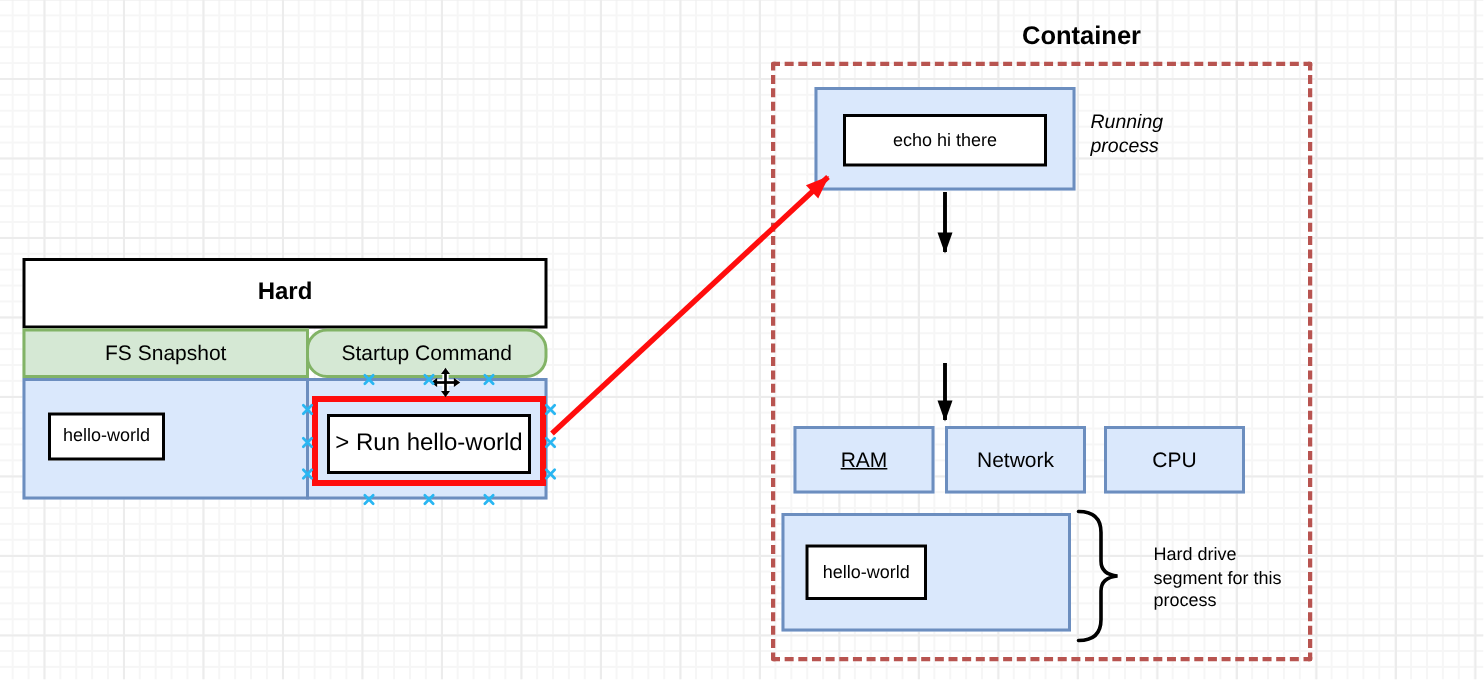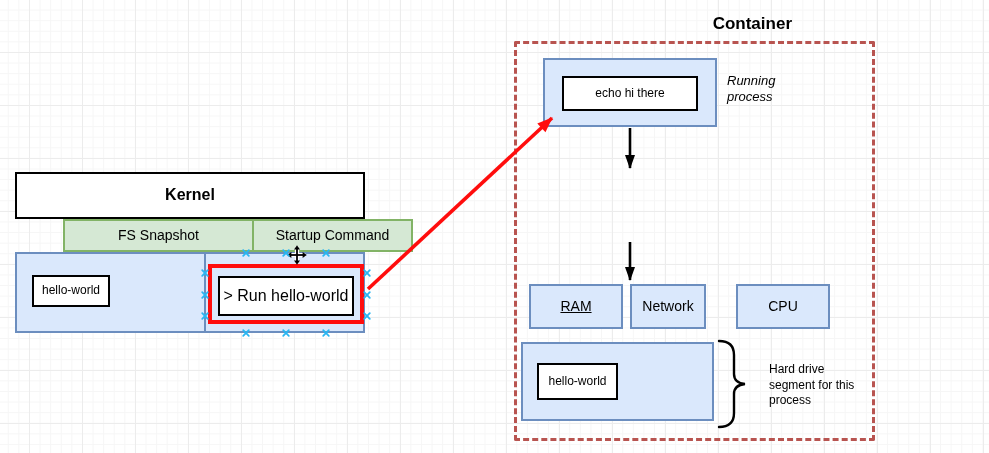--- a/index.html
+++ b/index.html
@@ -28,57 +28,57 @@
     position: absolute;
     display: flex;
     align-items: center;
     justify-content: center;
     text-align: center;
     line-height: 1.15;
   }
 
   .white-box  { background: #ffffff; border: 2px solid #000000; }
   .blue-box   { background: #dae8fc; border: 2px solid #6c8ebf; }
-  .green-box  { background: #d5e8d4; border: 2px solid #82b366; margin-left: 48px; }
+  .green-box  { background: #d5e8d4; border: 2px solid #82b366; }
 
   .z1 { z-index: 1; } .z2 { z-index: 2; } .z3 { z-index: 3; }
   .z4 { z-index: 4; } .z5 { z-index: 5; }
 
   
   .image-title   { left: 15px;  top: 172px; width: 350px; height: 47px; font-weight: bold; font-size: 16px; }
   .fs-header     { left: 15px;  top: 219px; width: 191px; height: 33px; font-size: 14px; }
-  .sc-header     { left: 204px; top: 219px; width: 161px; height: 33px; font-size: 14px; }
+  .sc-header     { left: 204px; top: 219px; width: 161px; height: 33px; font-size: 14px; border-radius: 14px; }
   .fs-cell       { left: 15px;  top: 252px; width: 191px; height: 81px; }
   .sc-cell       { left: 204px; top: 252px; width: 161px; height: 81px; }
   .hello-box     { left: 32px;  top: 275px; width: 78px;  height: 32px; font-size: 12px; }
   .run-box       { left: 218px; top: 276px; width: 136px; height: 40px; font-size: 16px; }
 
   .selection-rect {
     left: 208px; top: 264px; width: 156px; height: 60px;
     border: 4px solid #ff0d0d; background: transparent;
   }
 
   
   .container-boundary {
     left: 514px; top: 41px; width: 361px; height: 400px;
     border: 3px dashed #b85450; border-radius: 2px; background: transparent;
   }
   .container-title {
-    left: 582px; top: 14px; width: 210px;
-    text-align: right; font-weight: bold; font-size: 17px;
+    left: 616px; top: 14px; width: 210px;
+    text-align: center; font-weight: bold; font-size: 17px;
   }
   .rp-blue   { left: 543px; top: 58px;  width: 174px; height: 69px; }
   .echo-box  { left: 562px; top: 76px;  width: 136px; height: 35px; font-size: 12px; border-width: 2.5px; }
   .rp-label  {
     left: 727px; top: 73px; width: 64px;
     font-style: italic; font-size: 13px; line-height: 16px; text-align: left;
   }
   .kernel-box { left: 560px; top: 172px; width: 416px; height: 68px; font-size: 16px; }
   .ram-box     { left: 529px; top: 284px; width: 94px; height: 45px; font-size: 14px; text-decoration: underline; }
-  .network-box { left: 630px; top: 284px; width: 76px; height: 45px; font-size: 14px; text-align: center; }
+  .network-box { left: 630px; top: 284px; width: 94px; height: 45px; font-size: 14px; text-align: center; }
   .cpu-box     { left: 736px; top: 284px; width: 94px; height: 45px; font-size: 14px; }
   .hd-blue     { left: 521px; top: 342px; width: 193px; height: 79px; }
   .hd-hello    { left: 537px; top: 363px; width: 81px;  height: 37px; font-size: 12px; }
   .hd-label    {
     left: 749px; top: 362px; width: 95px;
     font-size: 12px; line-height: 15.5px; text-align: left; margin-left: 20px;
   }
 
   .overlay {
     position: absolute; left: 0; top: 0;
@@ -88,21 +88,21 @@
 </style>
 </head>
 <body>
 
 <div class="canvas">
 
   <div class="abs container-boundary z1"></div>
 
   <div class="abs container-title z2">Container</div>
 
-  <div class="shape white-box image-title z2">Kernel</div>
+  <div class="shape white-box image-title z2">Hard</div>
 
   <div class="shape green-box fs-header z2">FS Snapshot</div>
 
   <div class="shape green-box sc-header z2">Startup Command</div>
 
   <div class="shape blue-box fs-cell z2"></div>
   <div class="shape blue-box sc-cell z2"></div>
 
   <div class="shape white-box hello-box z3">hello-world</div>
 

